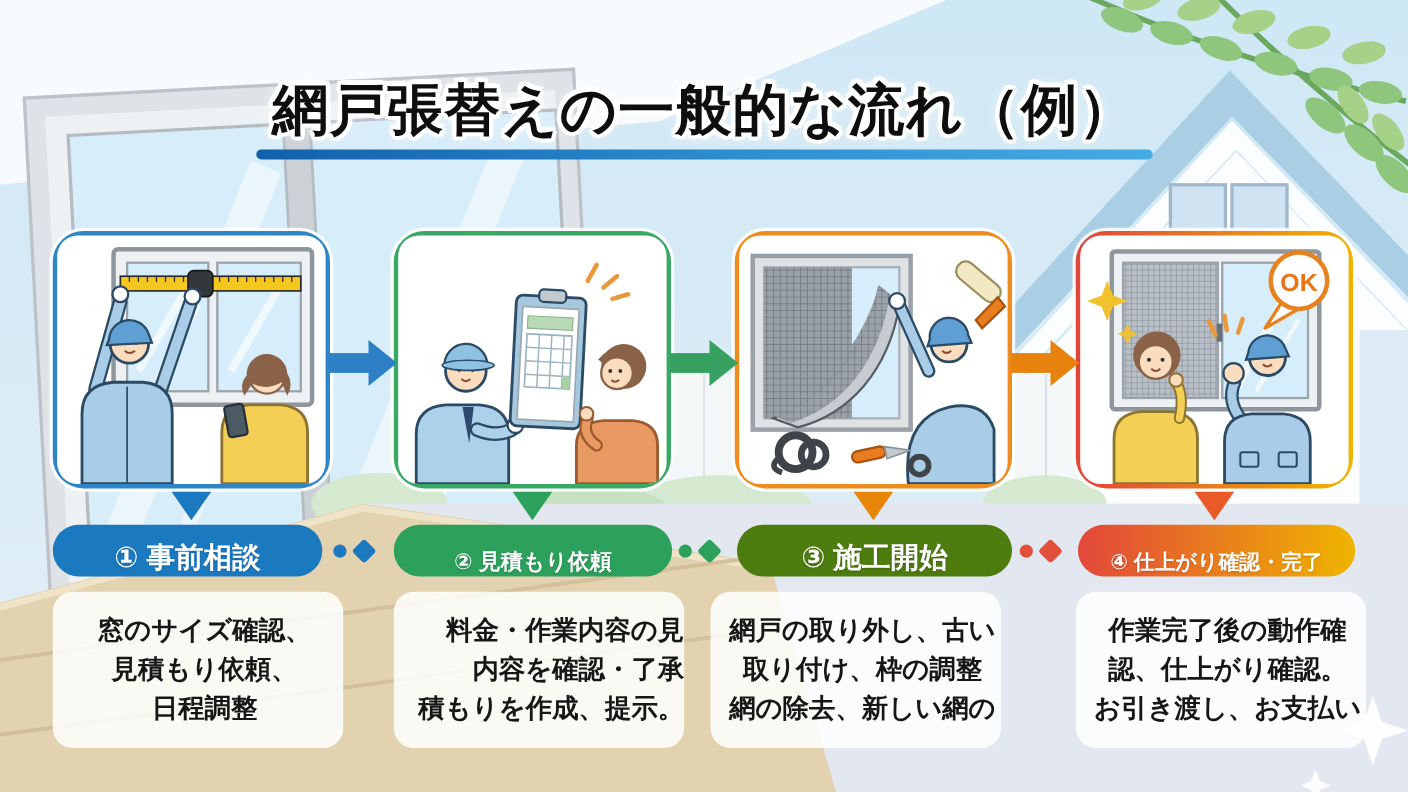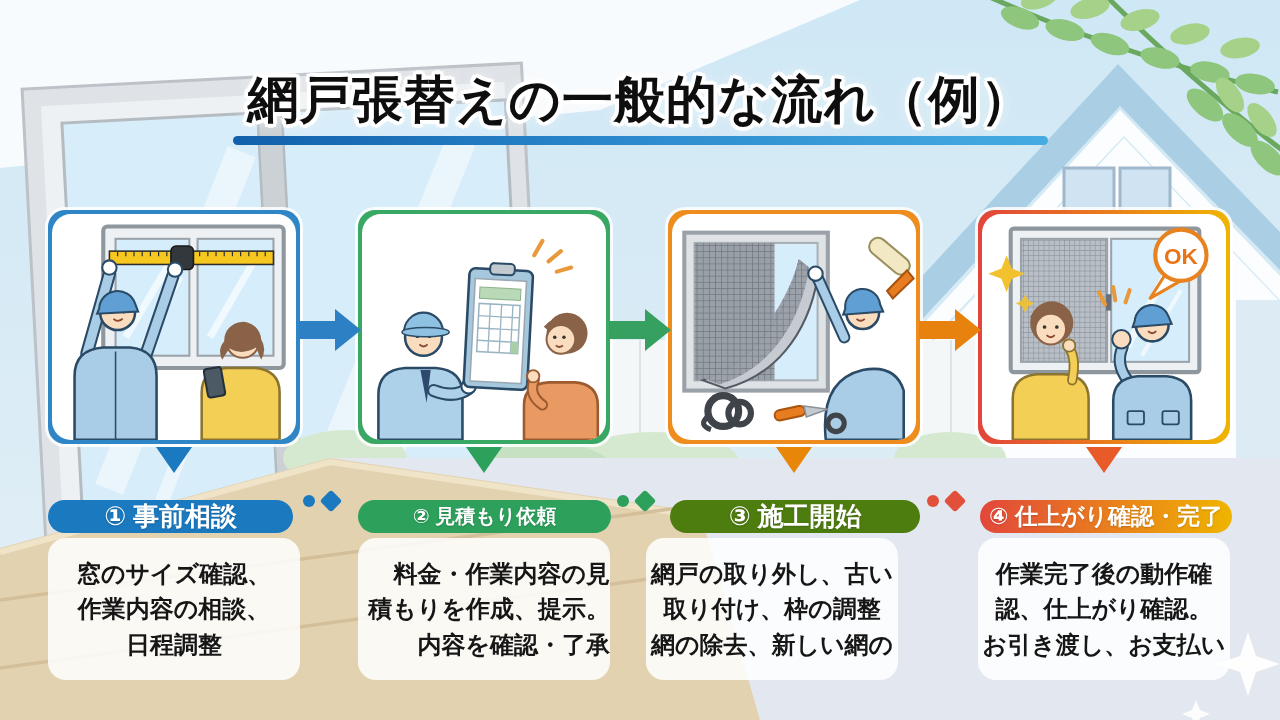--- a/index.html
+++ b/index.html
@@ -14,61 +14,61 @@
     font-size:51px;font-weight:900;color:#0e0e0e;letter-spacing:1px;
     text-shadow:-3px -3px 0 #fff,3px -3px 0 #fff,-3px 3px 0 #fff,3px 3px 0 #fff,
       -4px 0 0 #fff,4px 0 0 #fff,0 -4px 0 #fff,0 4px 0 #fff,0 0 14px rgba(255,255,255,.95);
     margin-top:12px;
   }
   .title-underline{
     position:absolute;left:233px;top:136px;width:815px;height:9px;border-radius:6px;z-index:2;
     background:linear-gradient(90deg,#1160ab,#2f8fd0 55%,#46abe2);
   }
   
-  .panel{position:absolute;top:210px;width:252px;height:234px;border-radius:17px;padding:4px;
+  .panel{position:absolute;top:210px;width:252px;height:234px;border-radius:28px;padding:4px;
     box-sizing:border-box;z-index:2;box-shadow:0 0 0 3px rgba(255,255,255,.85);}
   .panel-inner{width:100%;height:100%;background:#fff;border-radius:19px;overflow:hidden;}
   .panel-inner svg{display:block;width:100%;height:100%;}
   .p1{left:48px;background:#2f86c6;}
   .p2{left:358px;background:#3aa865;}
   .p3{left:668px;background:#ee8c1e;}
   .p4{left:978px;background:linear-gradient(90deg,#e2443a,#f0b400);}
   
   .arrow{position:absolute;top:308px;width:62px;height:44px;z-index:3;}
   .a1{left:299px;}.a2{left:609px;}.a3{left:919px;}
   
   .tri{position:absolute;top:447px;width:0;height:0;z-index:2;
     border-left:18px solid transparent;border-right:18px solid transparent;}
   .t1{left:156px;border-top:26px solid #1b79c0;}
   .t2{left:466px;border-top:26px solid #2da05c;}
   .t3{left:776px;border-top:26px solid #e8860a;}
   .t4{left:1086px;border-top:26px solid #e85a28;}
   
-  .pill{position:absolute;top:500px;height:33px;border-radius:24px;z-index:2;color:#fff;
-    font-weight:800;display:flex;align-items:center;justify-content:center;
+  .pill{position:absolute;top:477px;height:47px;border-radius:24px;z-index:2;color:#fff;
+    font-weight:800;display:flex;align-items:flex-end;justify-content:center;
     text-shadow:0 1px 2px rgba(0,0,0,.18);}
   .pl1{left:48px;width:245px;background:#1b79c0;font-size:26px;}
   .pl2{left:358px;width:253px;background:#2da05c;font-size:20px;}
   .pl3{left:670px;width:250px;background:#4d7c0f;font-size:26px;}
-  .pl4{left:980px;width:252px;background:linear-gradient(90deg,#e2473b,#efb400);font-size:23px;}
+  .pl4{left:980px;width:252px;background:linear-gradient(90deg,#e2473b,#efb400);font-size:19px;}
   
   .dot{position:absolute;top:495px;width:12px;height:12px;border-radius:50%;z-index:2;}
   .d1{left:303px;background:#1b79c0;}
   .d2{left:617px;background:#2da05c;}
   .d3{left:927px;background:#e0503a;}
   .diamond{position:absolute;top:493px;width:16px;height:16px;border-radius:3px;
     transform:rotate(45deg);z-index:2;}
   .dm1{left:323px;background:#1b79c0;}
   .dm2{left:637px;background:#2da05c;}
   .dm3{left:947px;background:#e0503a;}
   
   .card{position:absolute;top:538px;width:252px;height:142px;z-index:1;
     background:rgba(255,255,255,.86);border-radius:18px;
     display:flex;flex-direction:column;justify-content:center;text-align:center;
-    font-size:24px;font-weight:700;color:#161616;line-height:1.48;}
+    font-size:24px;font-weight:700;color:#161616;line-height:1.48;padding-left:12px;}
   .c1{left:48px;}.c2{left:358px;text-align:right;}.c3{left:646px;}.c4{left:978px;text-align:center;}
   .card span{display:block;}
 </style>
 </head>
 <body>
 
 <div class="canvas">
 
   <svg class="bg" width="1280" height="720" viewBox="0 0 1280 720">
     <defs>
@@ -398,27 +398,27 @@
 
   <div class="dot d1"></div>
   <div class="diamond dm1"></div>
   <div class="dot d2"></div>
   <div class="diamond dm2"></div>
   <div class="dot d3"></div>
   <div class="diamond dm3"></div>
 
   <div class="card c1">
     <span>窓のサイズ確認、</span>
-    <span>作業内容の相談、</span>
+    <span>見積もり依頼、</span>
     <span>日程調整</span>
   </div>
   <div class="card c2">
     <span>料金・作業内容の見</span>
+    <span>内容を確認・了承</span>
     <span>積もりを作成、提示。</span>
-    <span>内容を確認・了承</span>
   </div>
   <div class="card c3">
     <span>網戸の取り外し、古い</span>
     <span>取り付け、枠の調整</span>
     <span>網の除去、新しい網の</span>
   </div>
   <div class="card c4">
     <span>作業完了後の動作確</span>
     <span>認、仕上がり確認。</span>
     <span>お引き渡し、お支払い</span>

